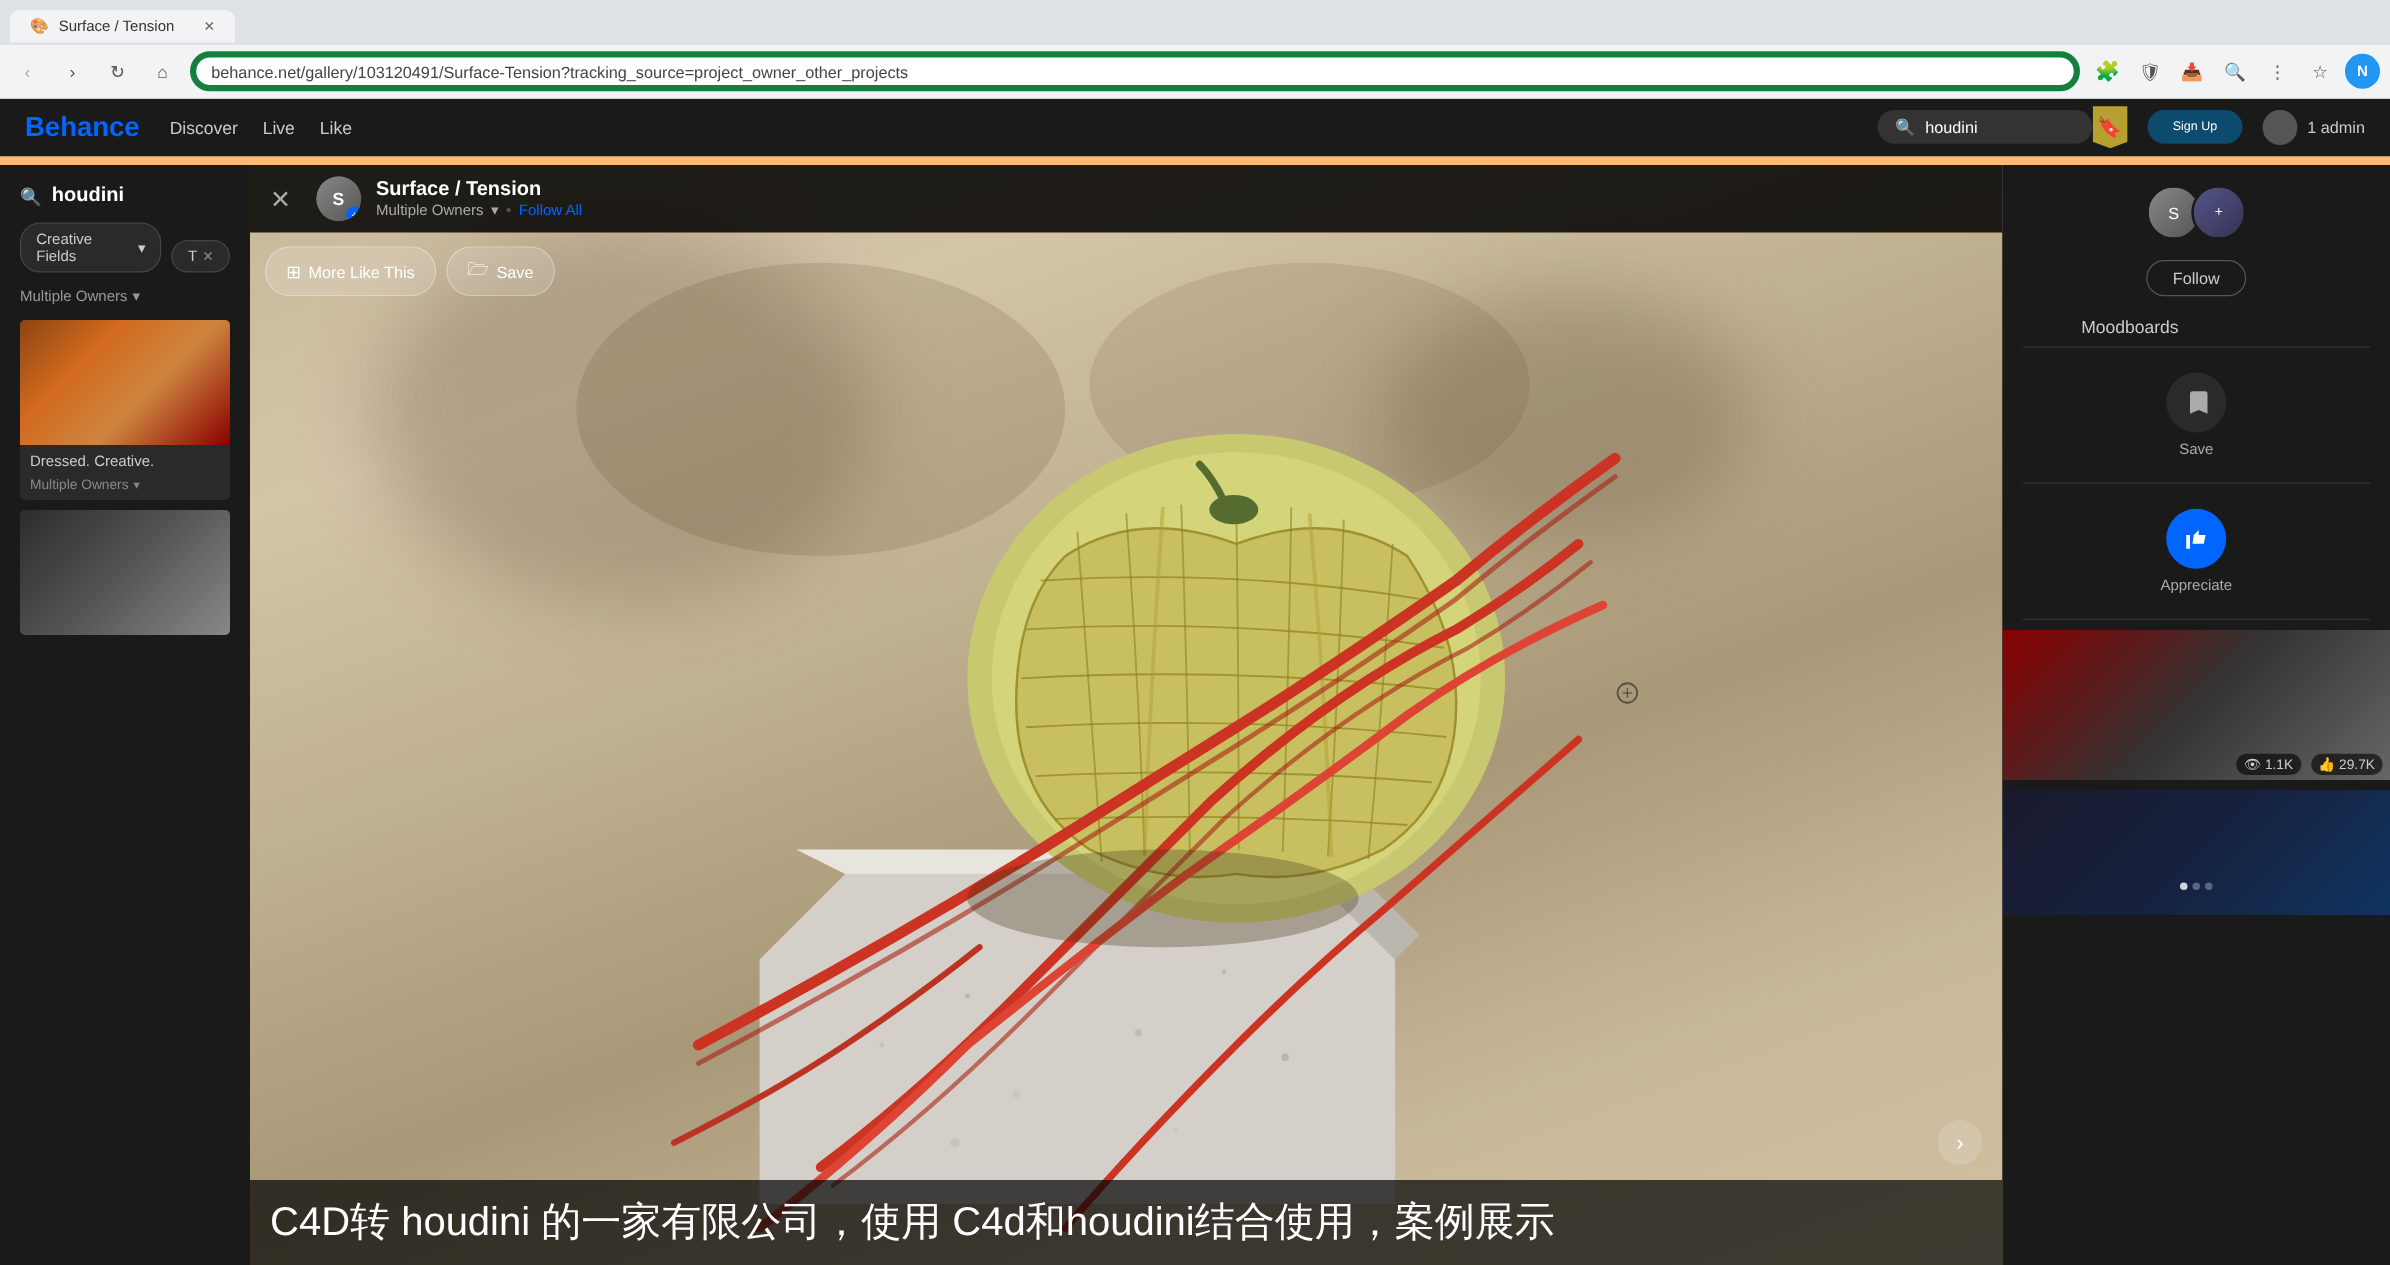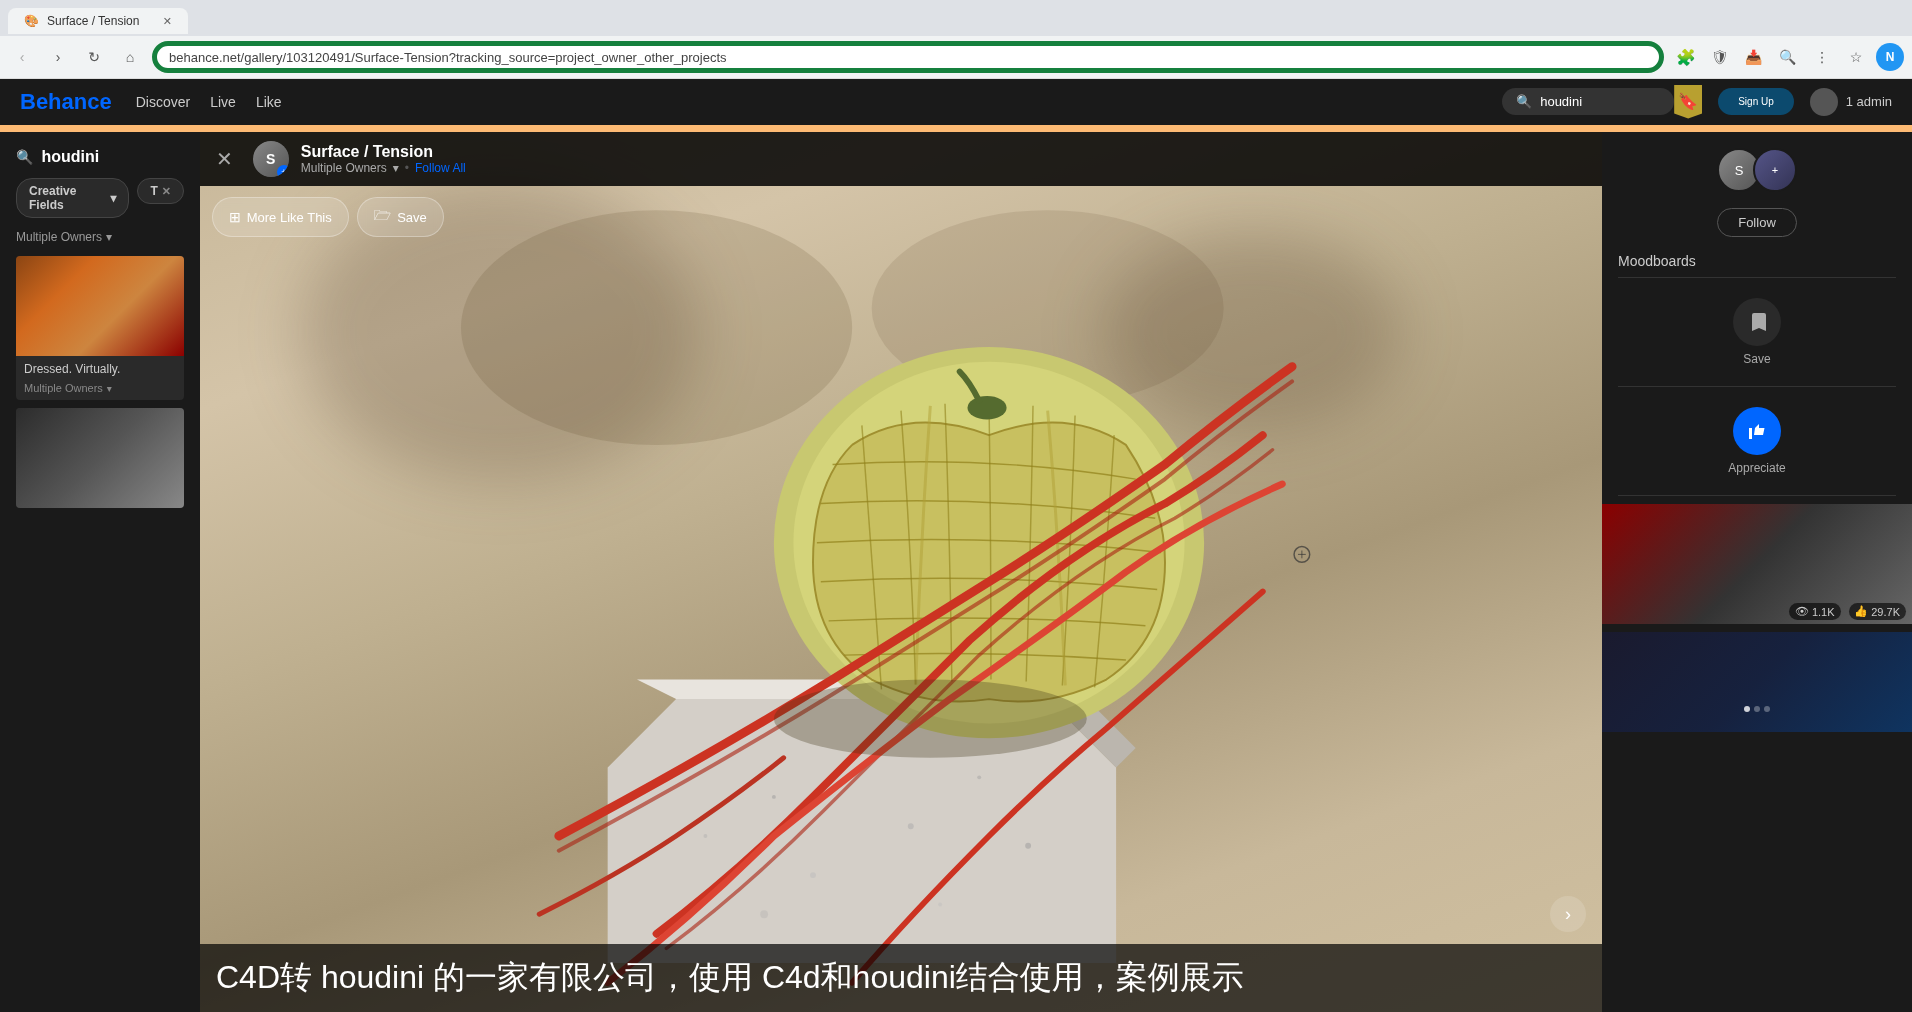--- a/index.html
+++ b/index.html
@@ -206,24 +206,23 @@
     .search-label {
       color: #ccc;
       font-size: 14px;
       margin-bottom: 12px;
       display: flex;
       align-items: center;
       gap: 8px;
     }
     .filter-row {
       display: flex;
-      align-items: flex-start;
+      align-items: flex-end;
       gap: 8px;
       margin-bottom: 8px;
-      font-weight: bold;
     }
     .filter-btn {
       background: #2a2a2a;
       border: 1px solid #444;
       color: #ccc;
       border-radius: 16px;
       padding: 5px 12px;
       font-size: 12px;
       cursor: pointer;
       display: flex;
@@ -635,21 +634,21 @@
     </div>
     <div class="owner-label">
       <span>Multiple Owners</span>
       <span>▾</span>
     </div>
 
     <div class="thumbnail-card" style="margin-top:12px;">
       <div class="thumbnail-img">
         <div class="thumb-art1"></div>
       </div>
-      <div class="thumbnail-label">Dressed. Virtually.</div>
+      <div class="thumbnail-label">Dressed. Creative.</div>
       <div class="thumbnail-sub">
         <span>Multiple Owners</span>
         <span style="font-size:10px;">▾</span>
       </div>
     </div>
 
     <div class="thumbnail-card">
       <div class="thumbnail-img">
         <div class="thumb-art2"></div>
       </div>
@@ -769,21 +768,21 @@
 
   <div class="right-sidebar">
     <div class="right-sidebar-top">
       <div class="right-sidebar-avatars">
         <div class="sidebar-avatar" style="background:linear-gradient(135deg,#888,#555);display:flex;align-items:center;justify-content:center;color:white;font-size:13px;">S</div>
         <div class="sidebar-avatar" style="background:linear-gradient(135deg,#558,#335);display:flex;align-items:center;justify-content:center;color:white;font-size:11px;">+</div>
       </div>
       <button class="sidebar-follow-btn">Follow</button>
     </div>
 
-    <div style="display:flex;justify-content:space-between;align-items:center;padding:0 16px;">
+    <div style="display:flex;justify-content:space-between;align-items:center;padding:0 16px;margin-left:47px;">
       <span style="color:#ccc;font-size:14px;cursor:pointer;">Moodboards</span>
     </div>
 
     <div class="sidebar-divider"></div>
 
     <div class="sidebar-action">
       <div class="sidebar-action-icon">
         <svg width="24" height="24" viewBox="0 0 24 24" fill="none" xmlns="http://www.w3.org/2000/svg">
           <path d="M5 3h14a2 2 0 0 1 2 2v16l-7-3-7 3V5a2 2 0 0 1 2-2z" fill="#aaa"></path>
         </svg>

